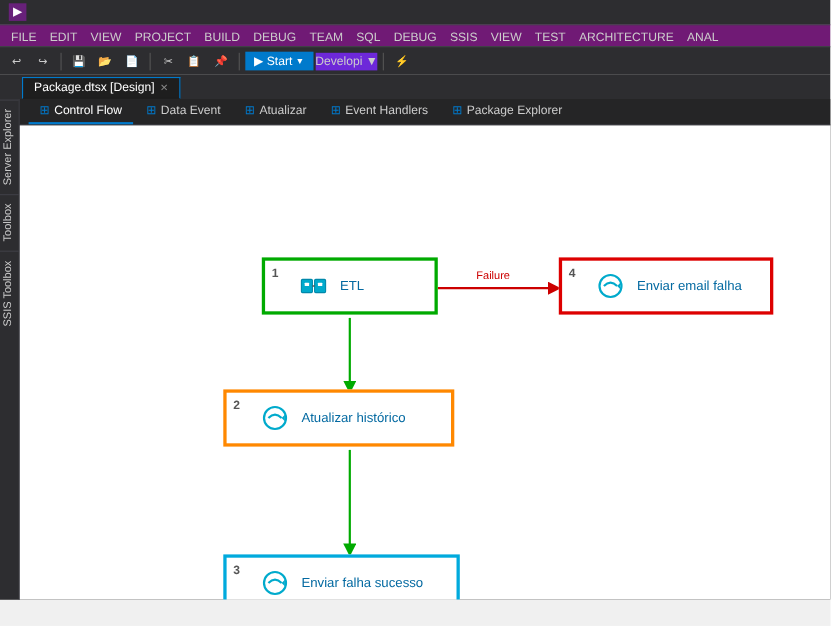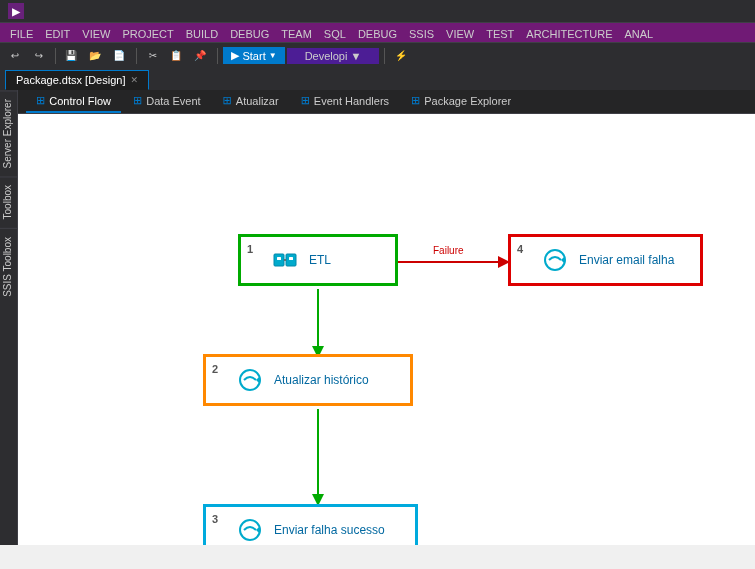--- a/index.html
+++ b/index.html
@@ -63,23 +63,23 @@
       background: #007acc;
       color: white;
       padding: 2px 8px;
       font-size: 11px;
       cursor: pointer;
       gap: 3px;
     }
     .toolbar-start .arrow { font-size: 8px; }
     .toolbar-develop {
       display: flex; align-items: center;
-      background: #4c1d95;
-      color: #ccc;
-      padding: 2px 18px;
+      background: #6d28d9;
+      color: #ccc;
+      padding: 2px 0;
       font-size: 11px;
       cursor: pointer;
       gap: 3px;
     }
 
     
     #tab-bar {
       background: #2d2d30;
       height: 22px;
       display: flex;
@@ -89,20 +89,21 @@
     .tab {
       background: #3f3f46;
       color: #ccc;
       padding: 2px 10px;
       font-size: 11px;
       display: flex; align-items: center; gap: 5px;
       cursor: pointer;
       border: 1px solid #555;
       border-bottom: none;
       height: 20px;
+      margin-left: 15px;
     }
     .tab.active { background: #1e1e1e; color: #fff; border-color: #007acc; border-bottom: 1px solid #1e1e1e; }
     .tab-close { font-size: 9px; cursor: pointer; color: #888; }
 
     
     #main-container {
       display: flex;
       height: calc(569px - 22px - 20px - 26px - 22px - 24px);
       background: #1e1e1e;
     }

